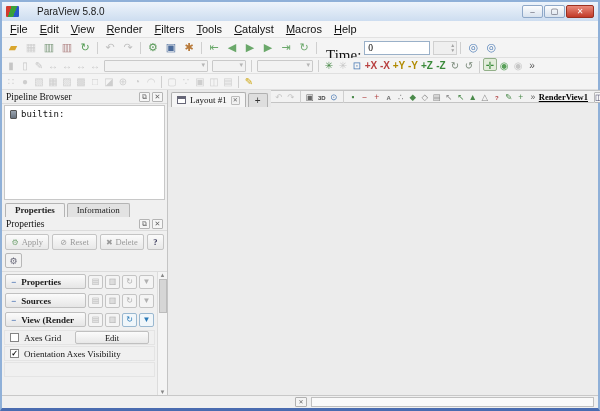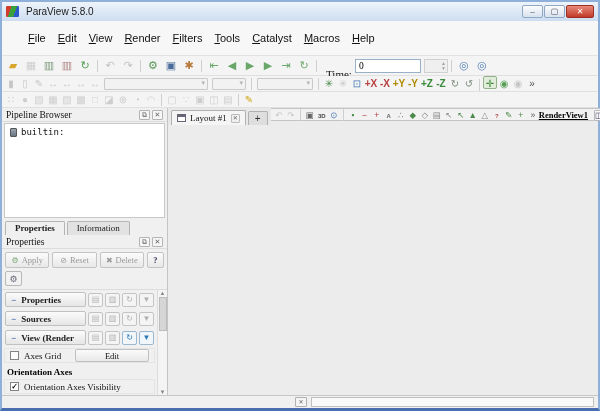--- a/index.html
+++ b/index.html
@@ -1,41 +1,41 @@
 <!DOCTYPE html>
 <html><head>
 <meta charset="utf-8">
 <style>
   html,body{margin:0;padding:0;background:#fff}
   body{width:600px;height:411px;font-family:"Liberation Sans",sans-serif;font-size:11px;overflow:hidden}
   *{box-sizing:border-box}
   .window{width:600px;height:411px;border:2px solid #8fb0d8;border-bottom:3px solid #4a6cb0;background:#f0f0f0;display:flex;flex-direction:column}
   
-  .titlebar{height:19px;background:linear-gradient(#eef4fb,#cdddf0);display:flex;align-items:center;padding:0 4px;gap:7px;flex:0 0 auto}
+  .titlebar{height:19px;background:linear-gradient(#eef4fb,#cdddf0);display:flex;align-items:center;padding:0 4px;gap:18px;flex:0 0 auto}
   .app-icon{width:13px;height:11px;background:linear-gradient(110deg,#d23b2e 33%,#3aa03a 33% 66%,#2a58c8 66%);border-radius:1px}
   .title-text{font-size:10px;color:#1a1a1a}
   .win-btns{margin-left:auto;display:flex;gap:1px}
   .win-btn{width:21px;height:13px;border:1px solid #8fa8c8;border-radius:2px;background:linear-gradient(#fdfdfd,#d8e2ee);font-size:8px;line-height:11px;text-align:center;color:#445}
   .win-btn.close{background:linear-gradient(#e98a7a,#c23a28);color:#fff;width:28px;border-color:#9a3020}
   
-  .menubar{height:35px;background:#f7f7f7;border-bottom:1px solid #e2e2e2;display:flex;align-items:center;padding:0 20px;flex:0 0 auto}
+  .menubar{height:17px;background:#f7f7f7;border-bottom:1px solid #e2e2e2;display:flex;align-items:center;padding:0 2px;flex:0 0 auto}
   .menu-item{display:inline-block;padding:1px 6px;color:#111}
   .menu-item::first-letter{text-decoration:underline}
   
   .tbrow{display:flex;align-items:center;background:#f4f4f4;border-bottom:1px solid #e0e0e0;padding:0 2px;flex:0 0 auto}
   #tb1{height:20px}
   #tb2{height:16px}
   #tb3{height:16px}
   .tbi{display:inline-block;min-width:16px;height:15px;line-height:15px;text-align:center;font-size:11px;border-radius:2px;margin:0 1px;cursor:default}
   #tb2 .tbi,#tb3 .tbi{height:13px;line-height:13px;font-size:10px;min-width:14px;margin:0}
   .tbi.txt{font-size:6.5px;font-weight:bold}
   .tbi.dis{opacity:.42}
   .tbi.act{background:#e2ecda;border:1px solid #93b08a;line-height:11px}
   .tsep{display:inline-block;width:1px;height:12px;background:#cfcfcf;margin:0 3px;vertical-align:middle}
-  .time-label{font-family:"Liberation Serif",serif;font-size:11px;margin:16px 3px 0 6px;color:#111}
+  .time-label{font-family:"Liberation Serif",serif;font-size:15px;margin:16px 3px 0 6px;color:#111}
   .time-input{width:66px;height:14px;border:1px solid #9ab0c8;background:#fff;font-size:9.5px;padding:0 3px;font-family:"Liberation Serif",serif}
   .spin{width:24px;height:14px;border:1px solid #c4c4c4;background:#eee;margin-left:3px;opacity:.75;position:relative}
   .spin span{position:absolute;right:1px;font-size:5px;color:#888;line-height:5px}
   .spin .up{top:1px}.spin .dn{bottom:1px}
   .combo{display:inline-block;height:12px;border:1px solid #b8b8b8;background:#f2f2f2;border-radius:1px;margin:0 2px;position:relative;opacity:.7}
   .combo::after{content:"▾";position:absolute;right:2px;top:0;font-size:7px;color:#999}
   
   .main{flex:1;display:flex;min-height:0}
   .left{width:166px;flex:0 0 166px;display:flex;flex-direction:column;border-right:1px solid #c4c4c4;background:#f0f0f0}
   .dock-header{height:14px;display:flex;align-items:center;padding:0 4px;font-family:"Liberation Serif",serif;font-size:9.5px;color:#111;border-bottom:1px solid #dcdcdc;flex:0 0 auto}
@@ -238,21 +238,20 @@
                 <span class="mini-btn blue">↻</span>
                 <span class="mini-btn blue">▼</span>
               </div>
             </div>
           <div id="prop-options">
               <div class="opt-row">
                 <span class="cb"></span>
                 <span>Axes Grid</span>
                 <span class="edit-btn">Edit</span>
               </div>
-              <div class="opt-h">Orientation Axes</div>
               <div class="opt-row">
                 <span class="cb">✓</span>
                 <span>Orientation Axes Visibility</span>
               </div>
               <div class="opt-row"></div>
             </div>
         </div>
         <div class="vscroll">
           <span>▲</span>
           <span class="vthumb"></span>

